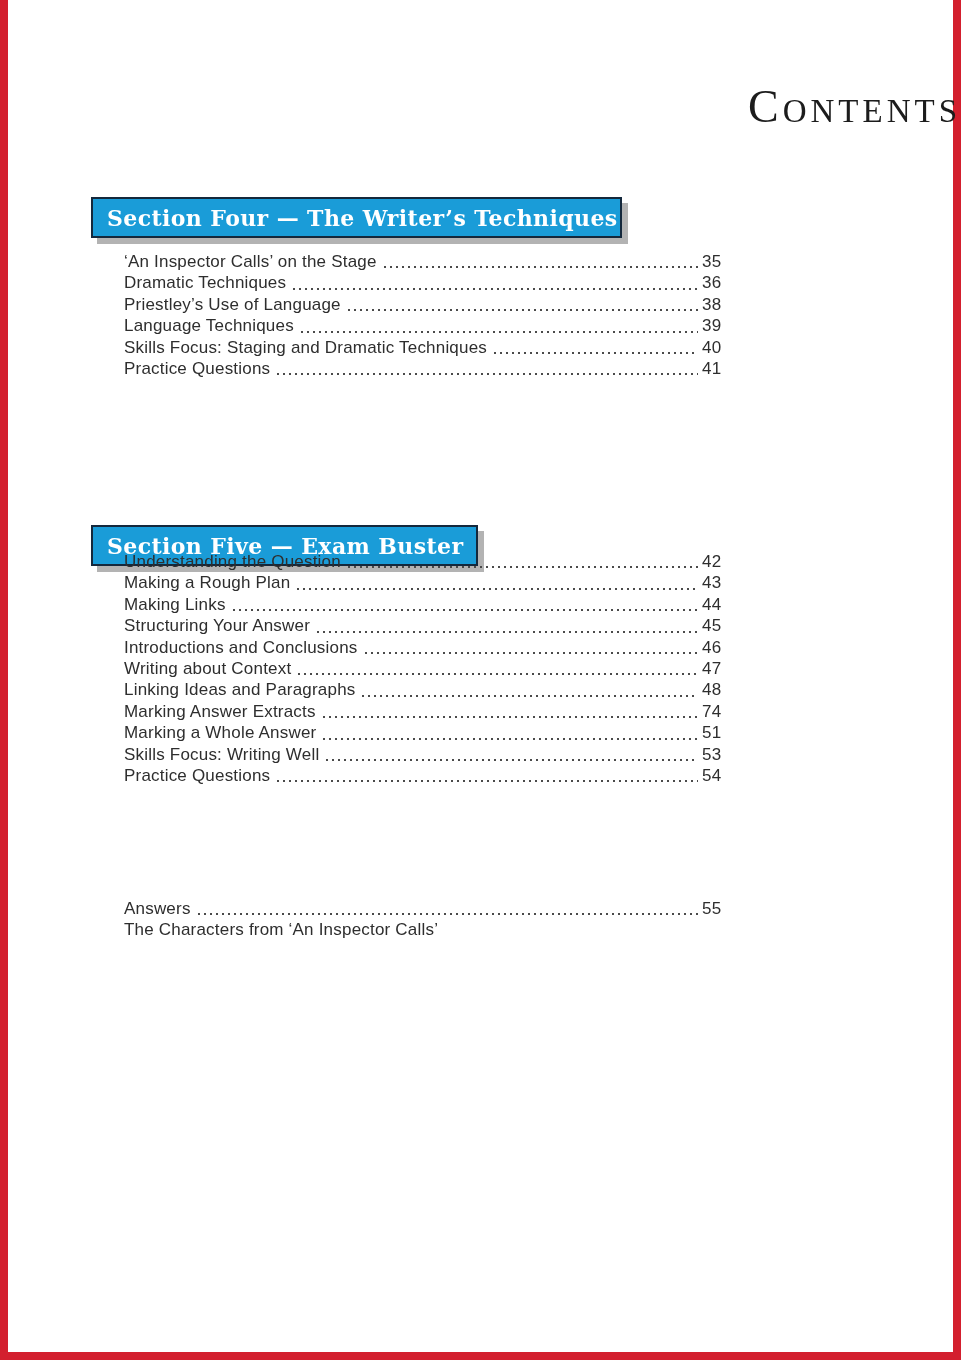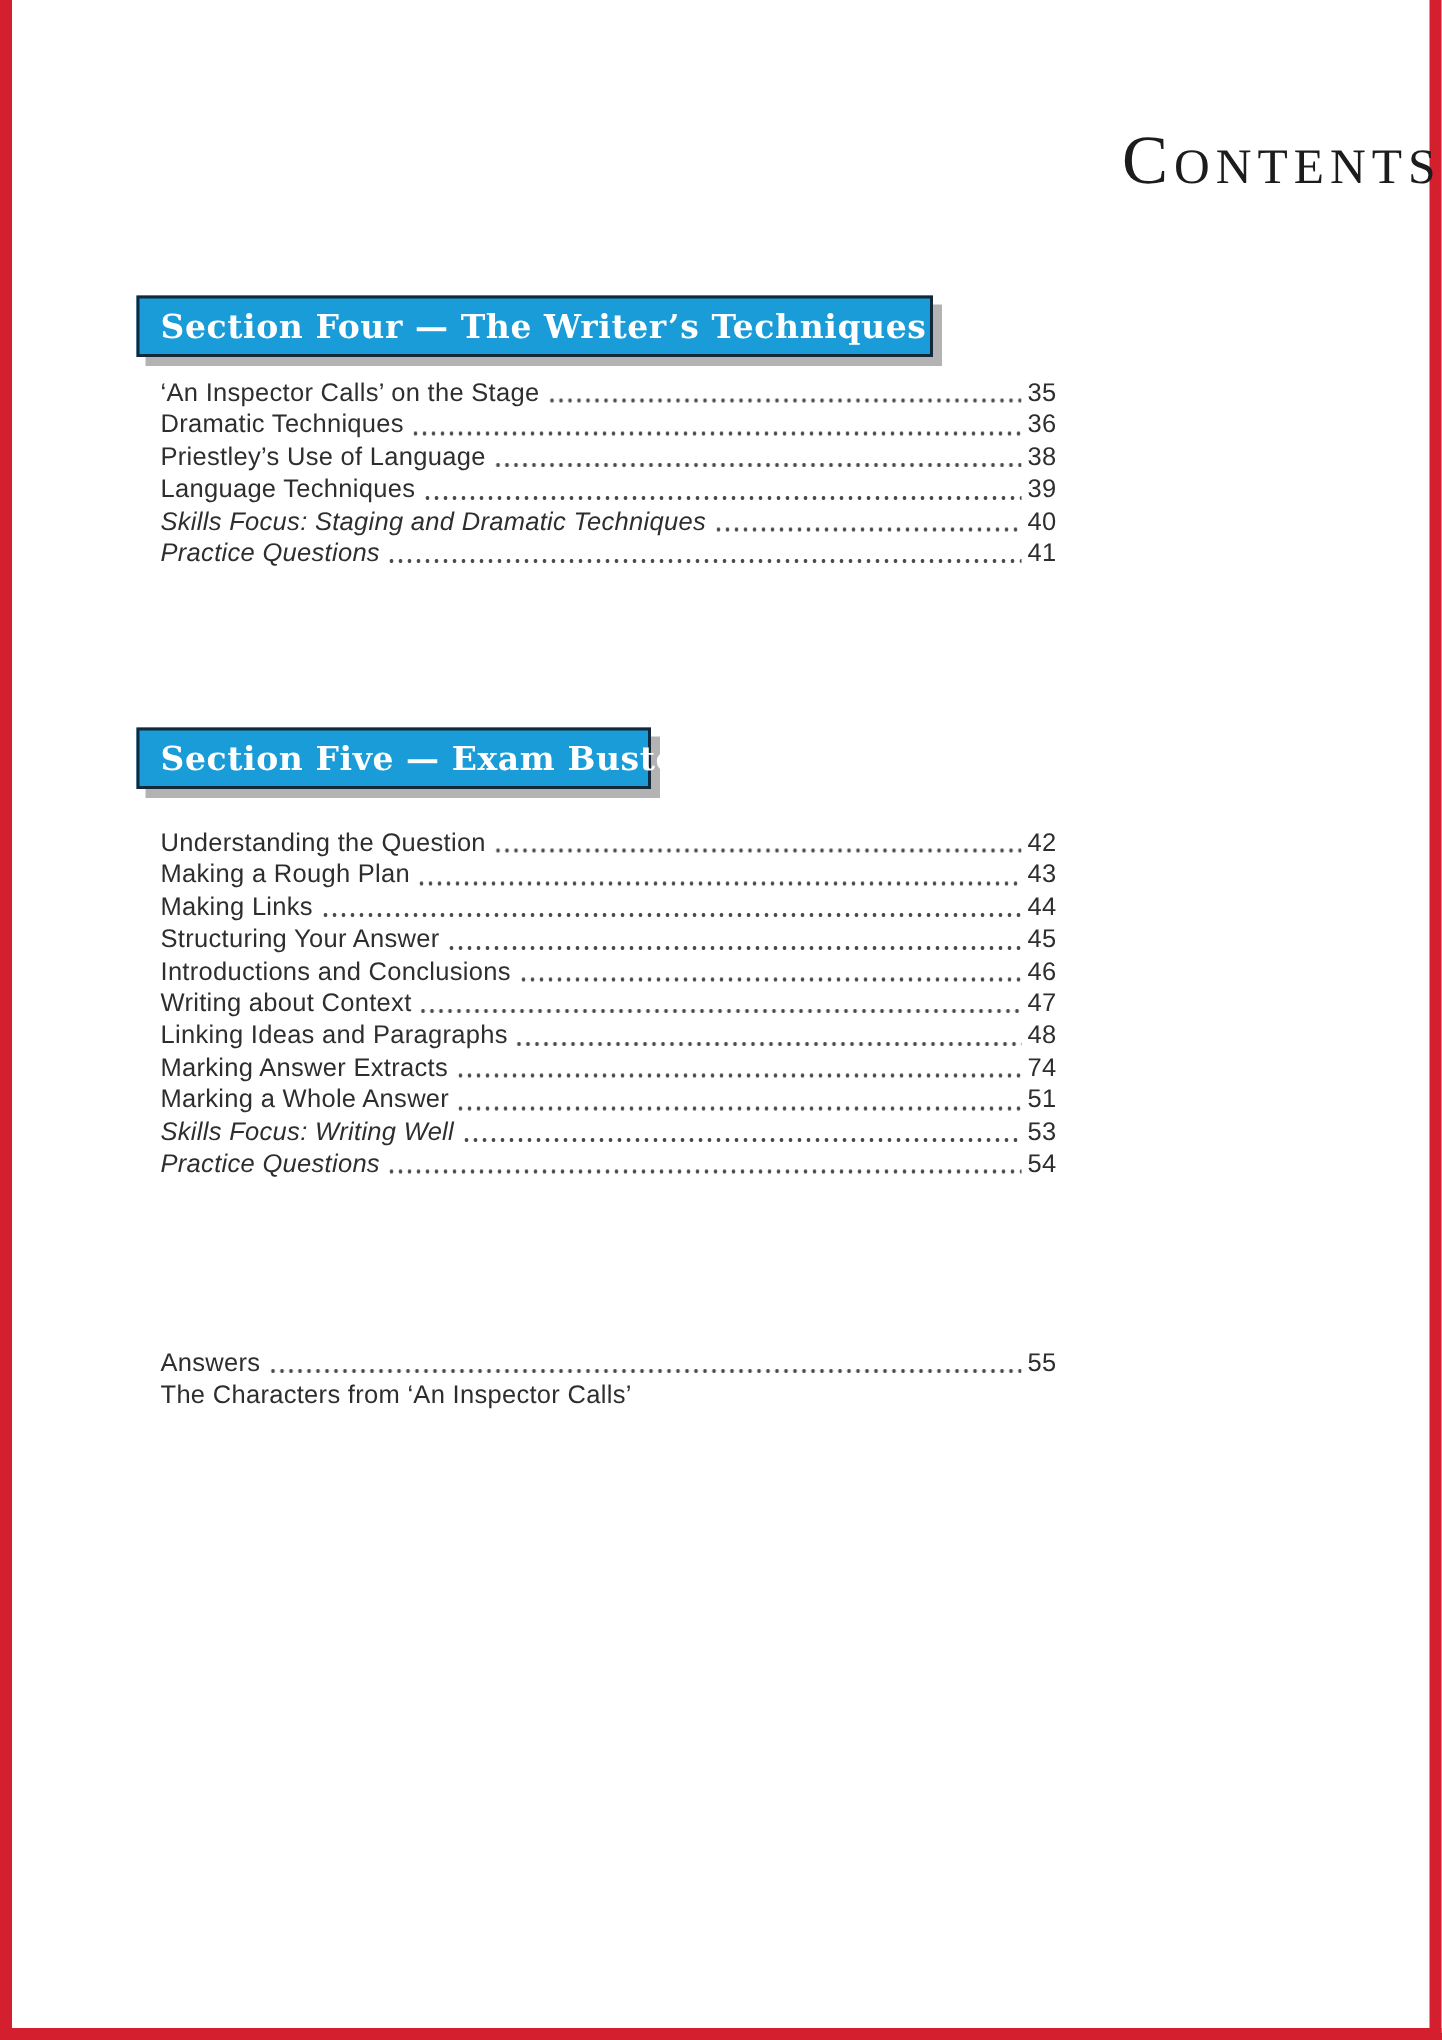--- a/index.html
+++ b/index.html
@@ -37,34 +37,34 @@
     display:flex;align-items:center;
     padding-left:14px;padding-right:8px;text-align:right;
   }
   .section-box .heading-text{
     color:#ffffff;
     font-family:"DejaVu Serif","Liberation Serif",serif;
     font-weight:700;font-size:22px;letter-spacing:0.4px;
     white-space:nowrap;
   }
   .box-four{left:91px;top:197px;width:531px;}
-  .box-five{left:91px;top:485px;width:343px;}
+  .box-five{left:91px;top:525px;width:387px;}
 
-  .toc-list{position:absolute;width:600px;left:107px;}
+  .toc-list{position:absolute;width:600px;left:124px;}
   .list-four{top:252px;}
   .list-five{top:552px;}
   .list-footer{top:899px;}
 
   .toc-row{
     display:flex;align-items:baseline;
     height:21.4px;font-size:17px;letter-spacing:0.2px;
     color:var(--text);
   }
   .toc-row .label{white-space:nowrap;}
-  .toc-row.italic .label{font-style:italic;}
+  .toc-row.italic .label{}
   .leader{
     flex:1;align-self:flex-end;height:4px;margin:0 4px 4px 5px;
     background-image:radial-gradient(circle,var(--dot) 1.1px,transparent 1.45px);
     background-size:6px 4px;background-repeat:repeat-x;background-position:left bottom;
   }
   .pagenum{white-space:nowrap;min-width:22px;}
 </style>
 </head>
 <body>
 

